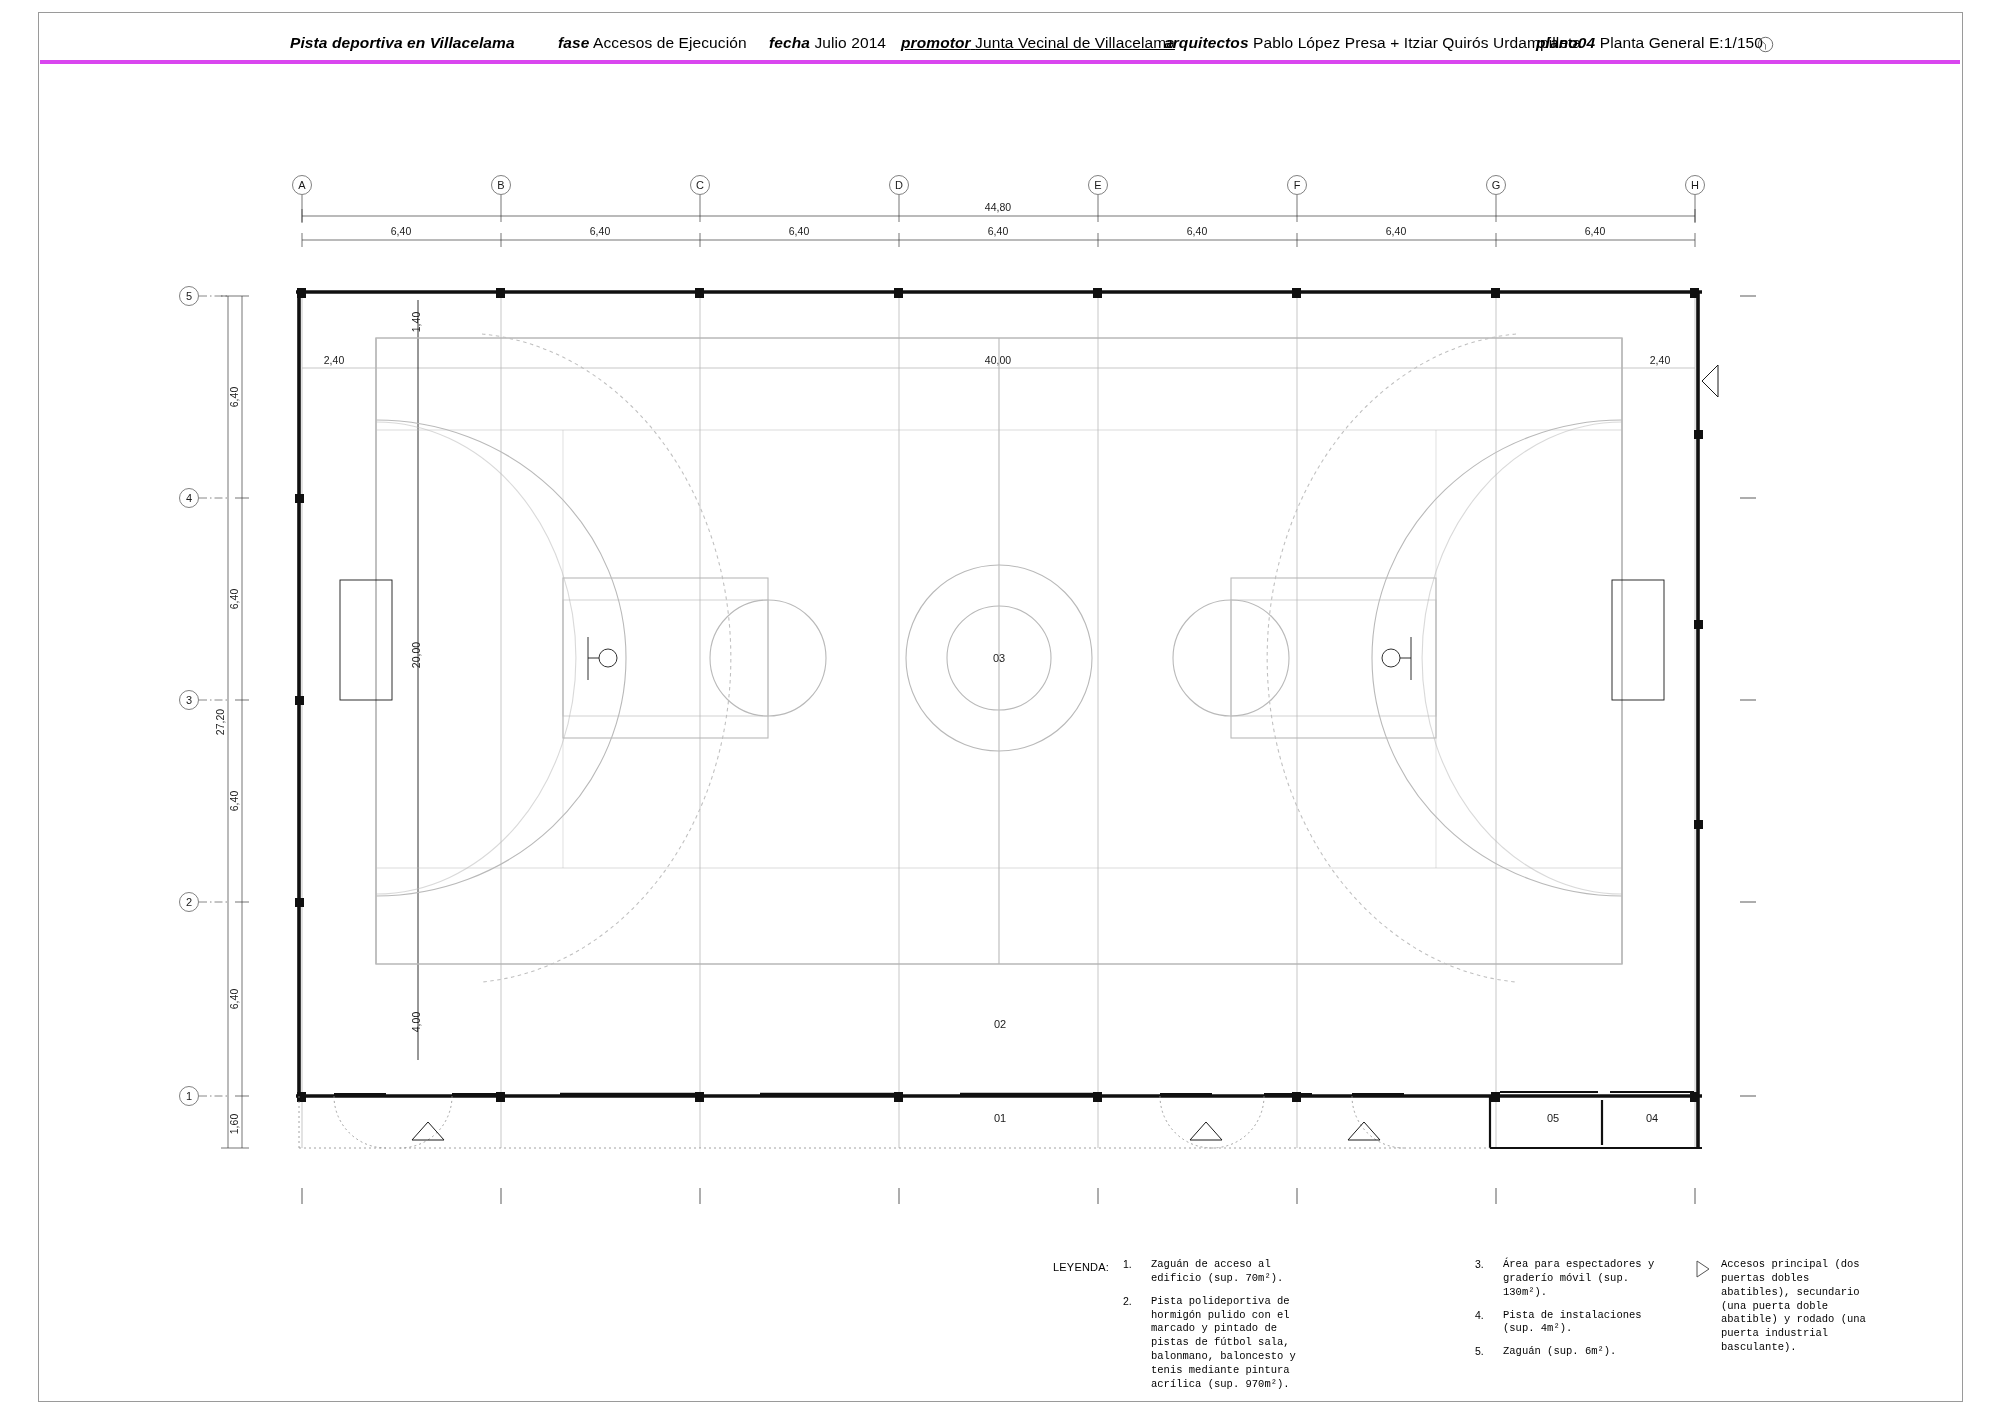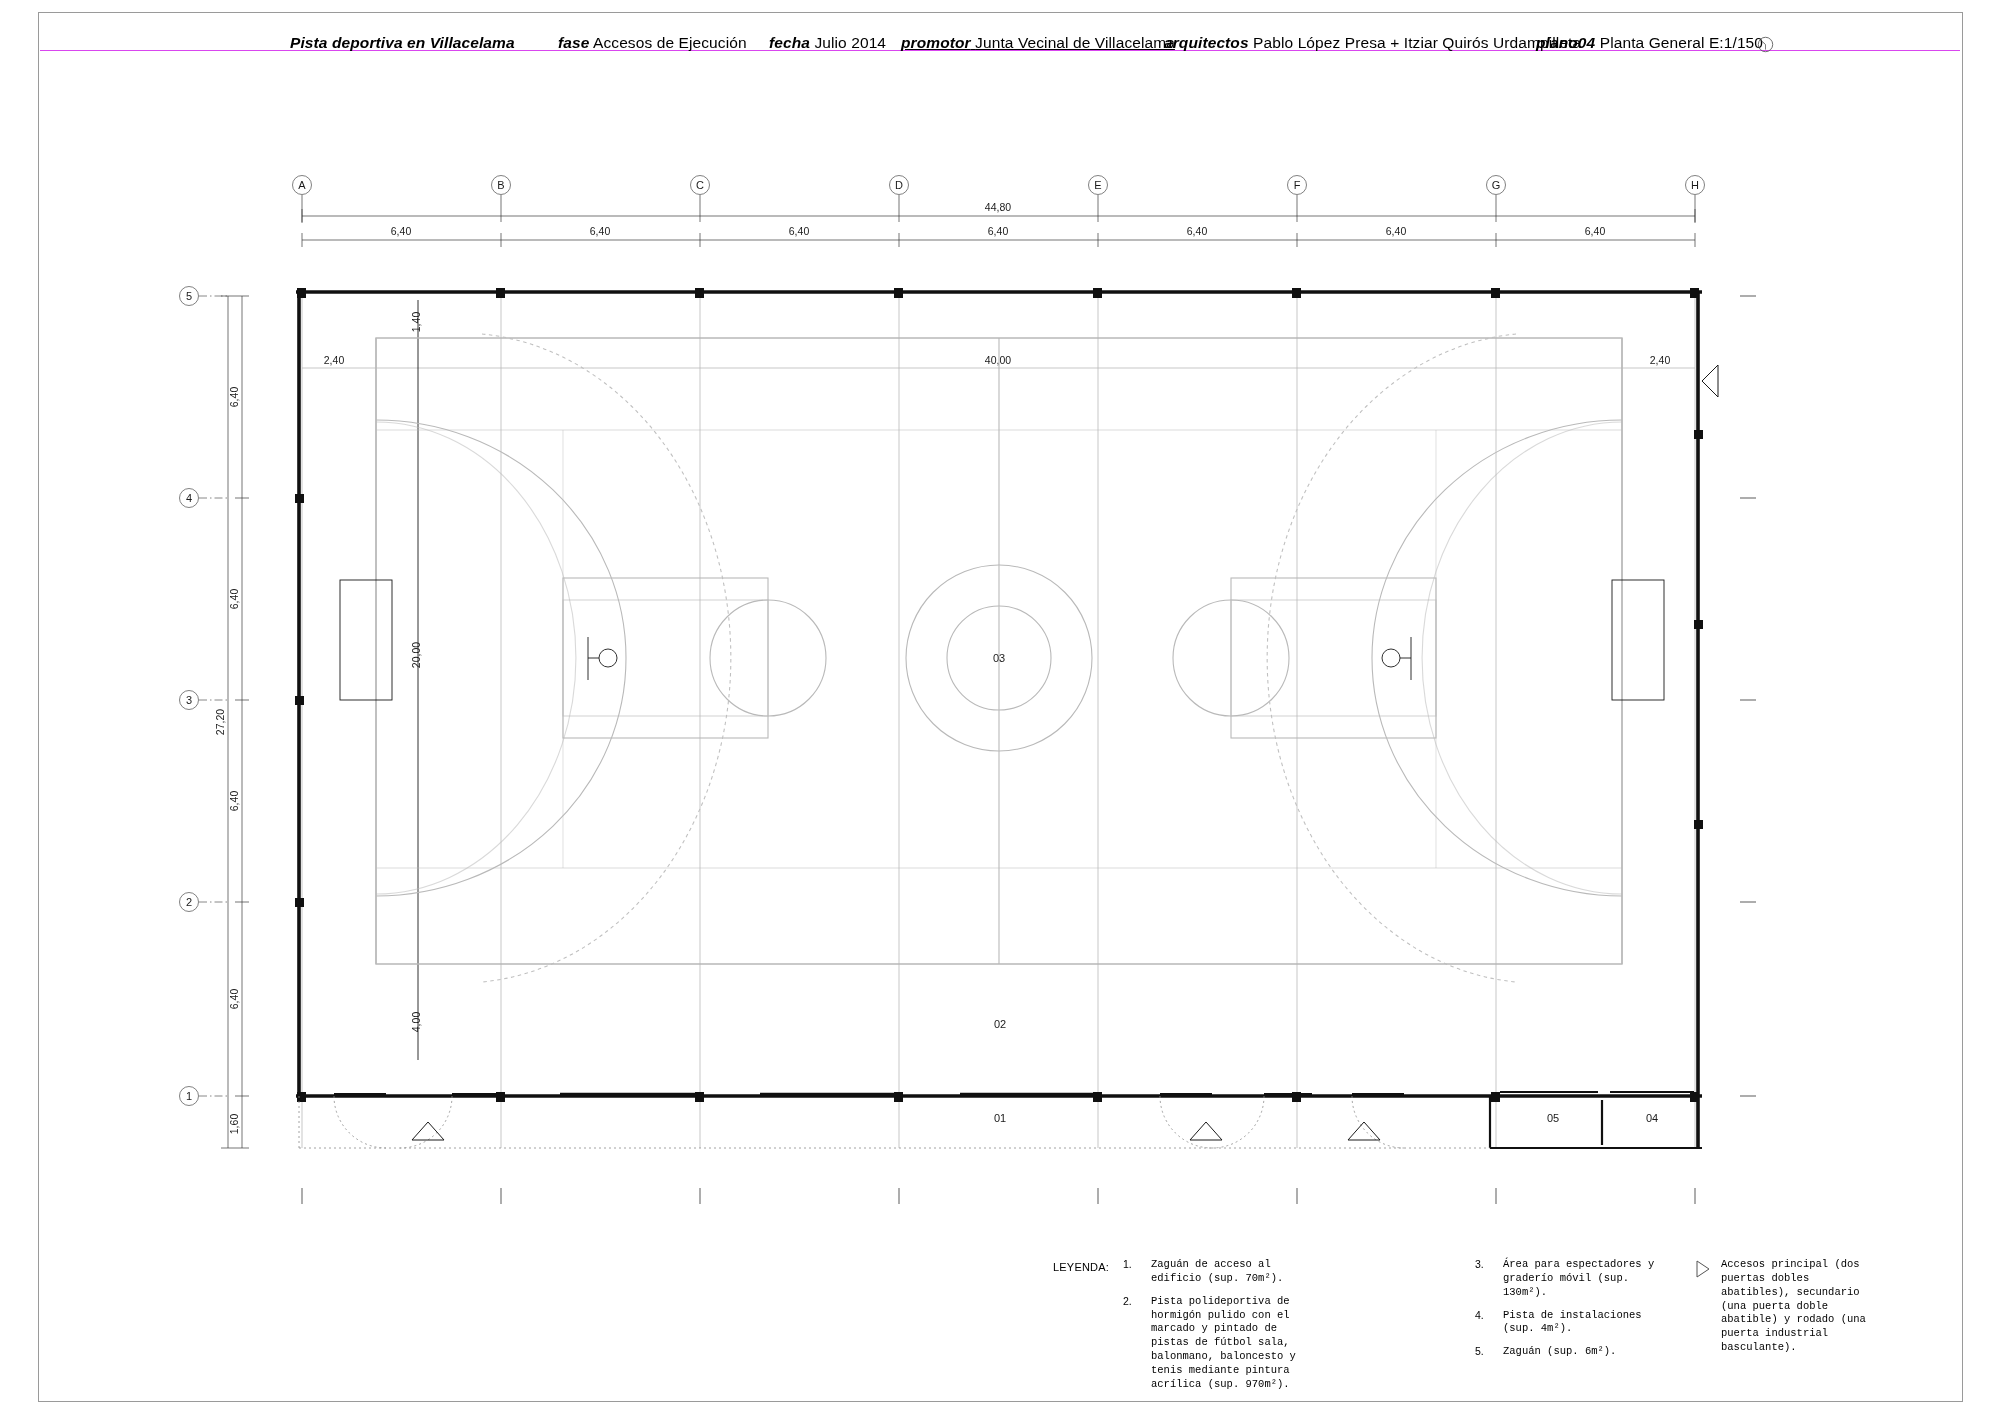--- a/index.html
+++ b/index.html
@@ -28,22 +28,22 @@
     width: 1925px;
     height: 1390px;
     border: 1px solid #9a9a9a;
     box-sizing: border-box;
   }
   
   .titlebar {
     position: absolute;
     left: 40px; top: 14px;
     width: 1920px;
-    height: 37px;
-    border-bottom: 1px solid #d946ef;
+    height: 50px;
+    border-bottom: 4px solid #d946ef;
     box-sizing: border-box;
   }
   .hdr-item {
     position: absolute;
     top: 20px;
     font-size: 15.5px;
     white-space: nowrap;
     letter-spacing: 0.1px;
   }
   .hdr-item b {

